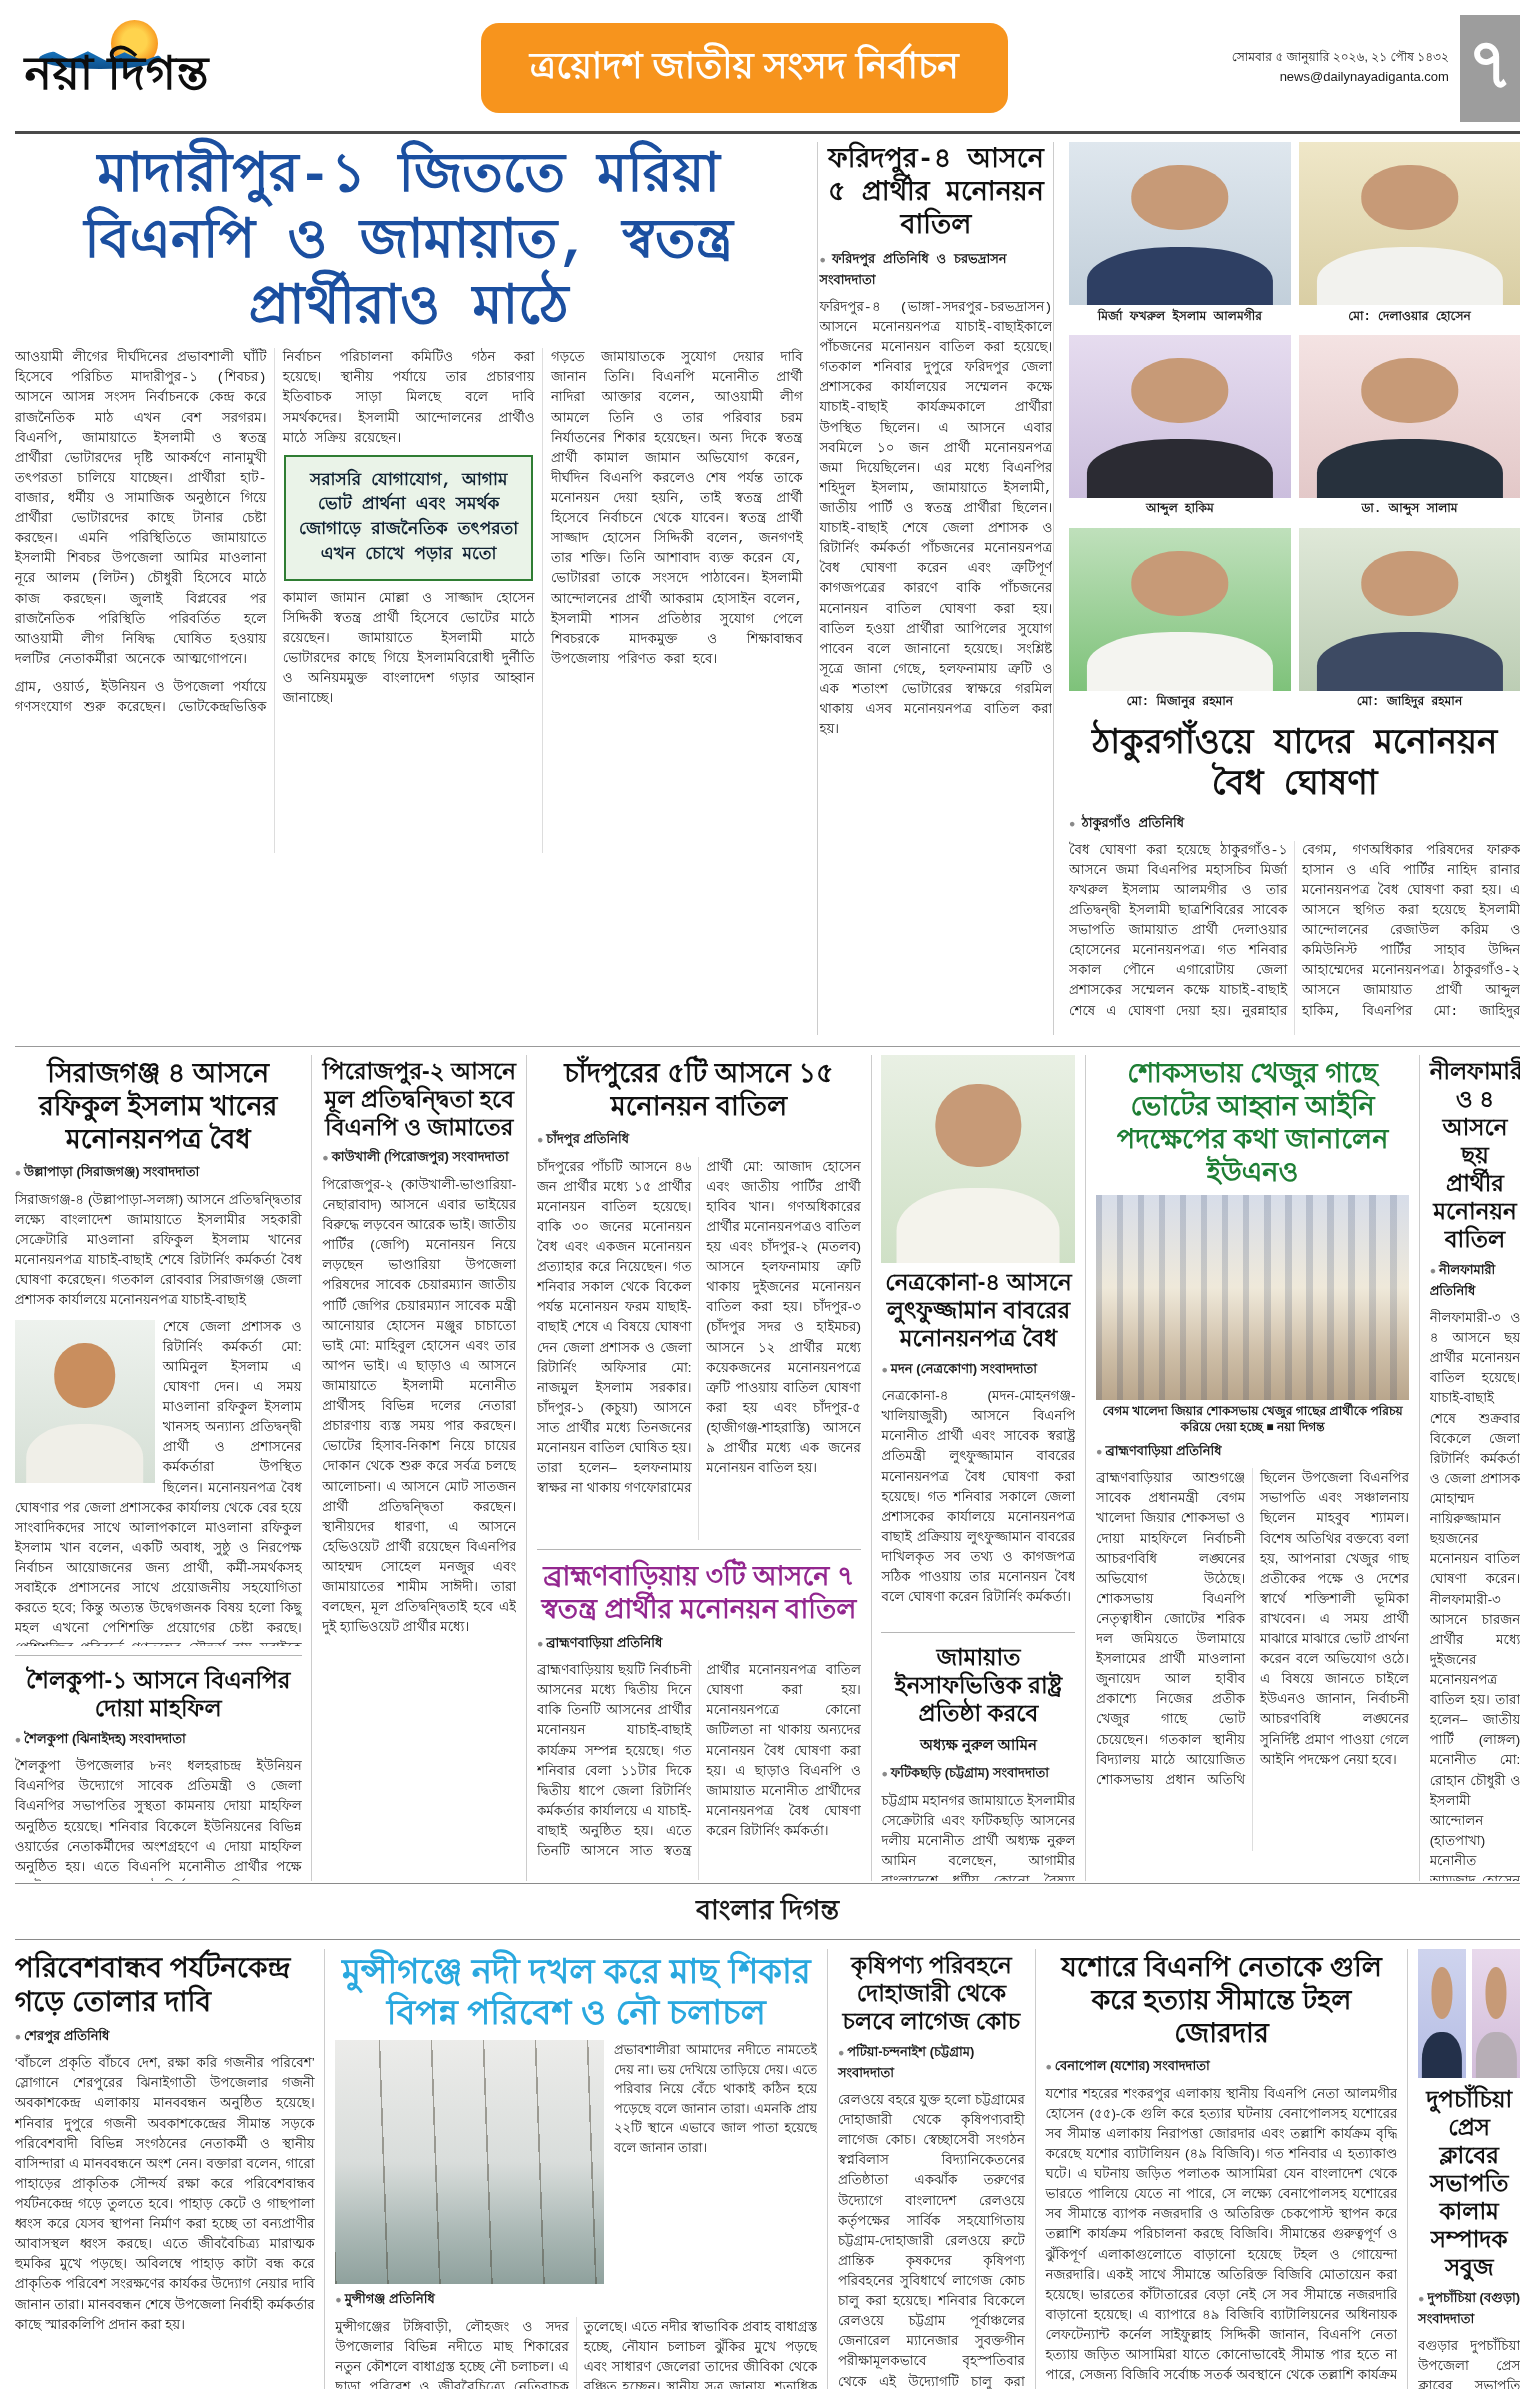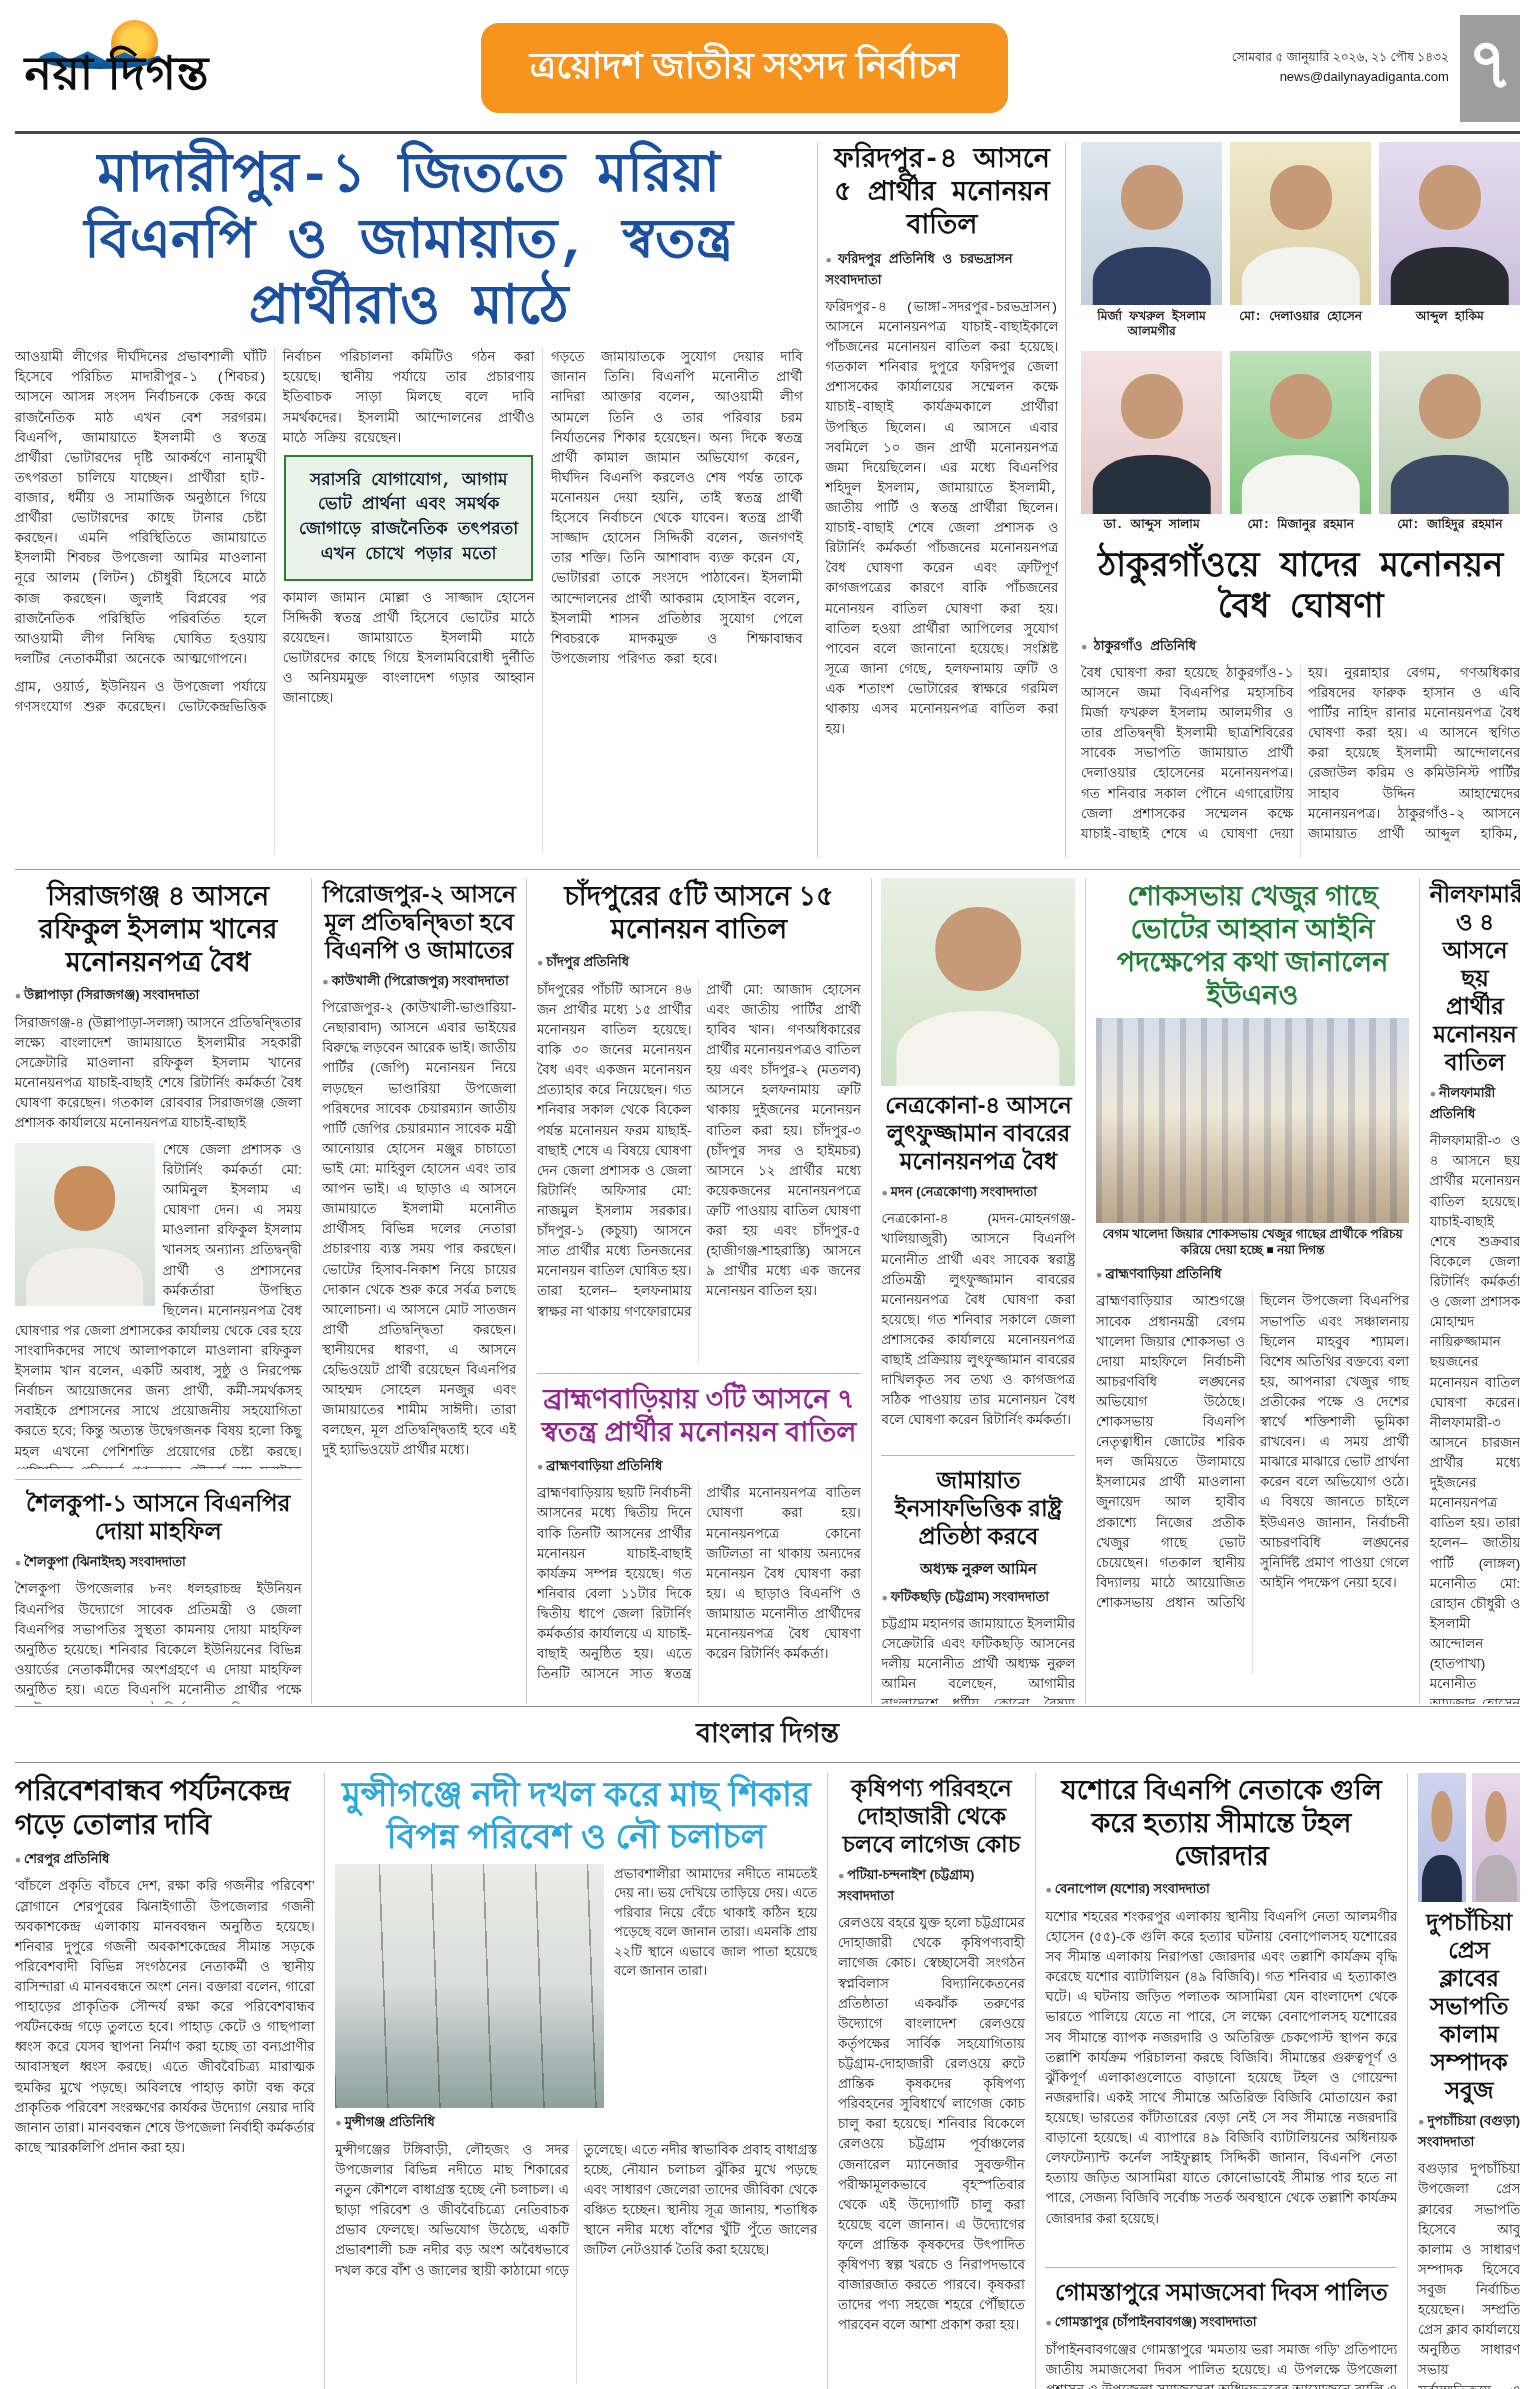--- a/index.html
+++ b/index.html
@@ -50,27 +50,27 @@
   .crowd{background:
     repeating-linear-gradient(90deg,rgba(30,50,90,.18) 0 6.5px,transparent 6.5px 21px),
     linear-gradient(180deg,#d7dde9 0%,#efe9da 45%,#cdbda6 78%,#b9a68c 100%);}
   .river{background:linear-gradient(180deg,#ececea 0%,#d9dddb 50%,#a9b7b4 80%,#8fa19d 100%);}
   .river::before{content:"";position:absolute;inset:0;
     background:repeating-linear-gradient(88deg,rgba(70,65,50,.45) 0 1.6px,transparent 1.6px 52px);}
 
   
   .band1{display:flex;gap:14.7px;font-family:Liberation Mono, monospace;}
   .b1-left{flex:0 0 788px;}
-  .b1-mid{flex:0 0 233px;border-left:0.8px solid #ccc;border-right:0.8px solid #ccc;padding:0 7px;}
+  .b1-mid{flex:0 0 233px;border-left:0.8px solid #ccc;border-right:0.8px solid #ccc;padding:0 1px;}
   .b1-right{flex:1;}
   .b1-left .body-txt{height:505px;}
   .pullquote{border:2.4px solid #2f7d33;background:#eaf3e8;color:#123;font-size:17px;font-weight:700;
     text-align:center;line-height:1.45;padding:11.4px 8.1px;margin:6.5px 1.6px 8.1px 1.6px;break-inside:avoid;}
   .b1-mid .body-txt{height:528px;}
-  .photo-grid{display:grid;grid-template-columns:1fr 1fr 1fr;gap:8.1px 8.1px;}
+  .photo-grid{display:grid;grid-template-columns:1fr 1fr;gap:8.1px 8.1px;}
   .photo-cell .ph{height:163px;width:100%;}
   .thakurgaon{margin-top:11.4px;}
   .thakurgaon .body-txt{height:194px;}
 
   .band-sep{border:none;border-top:0.8px solid #999;margin:11.4px 0 8.1px 0;}
 
   
   .band2{display:flex;gap:0;height:826px;overflow:hidden;}
   .b2col{padding:0 9.8px;border-right:0.8px solid #ccc;overflow:hidden;}
   .b2col:first-child{padding-left:0;}

